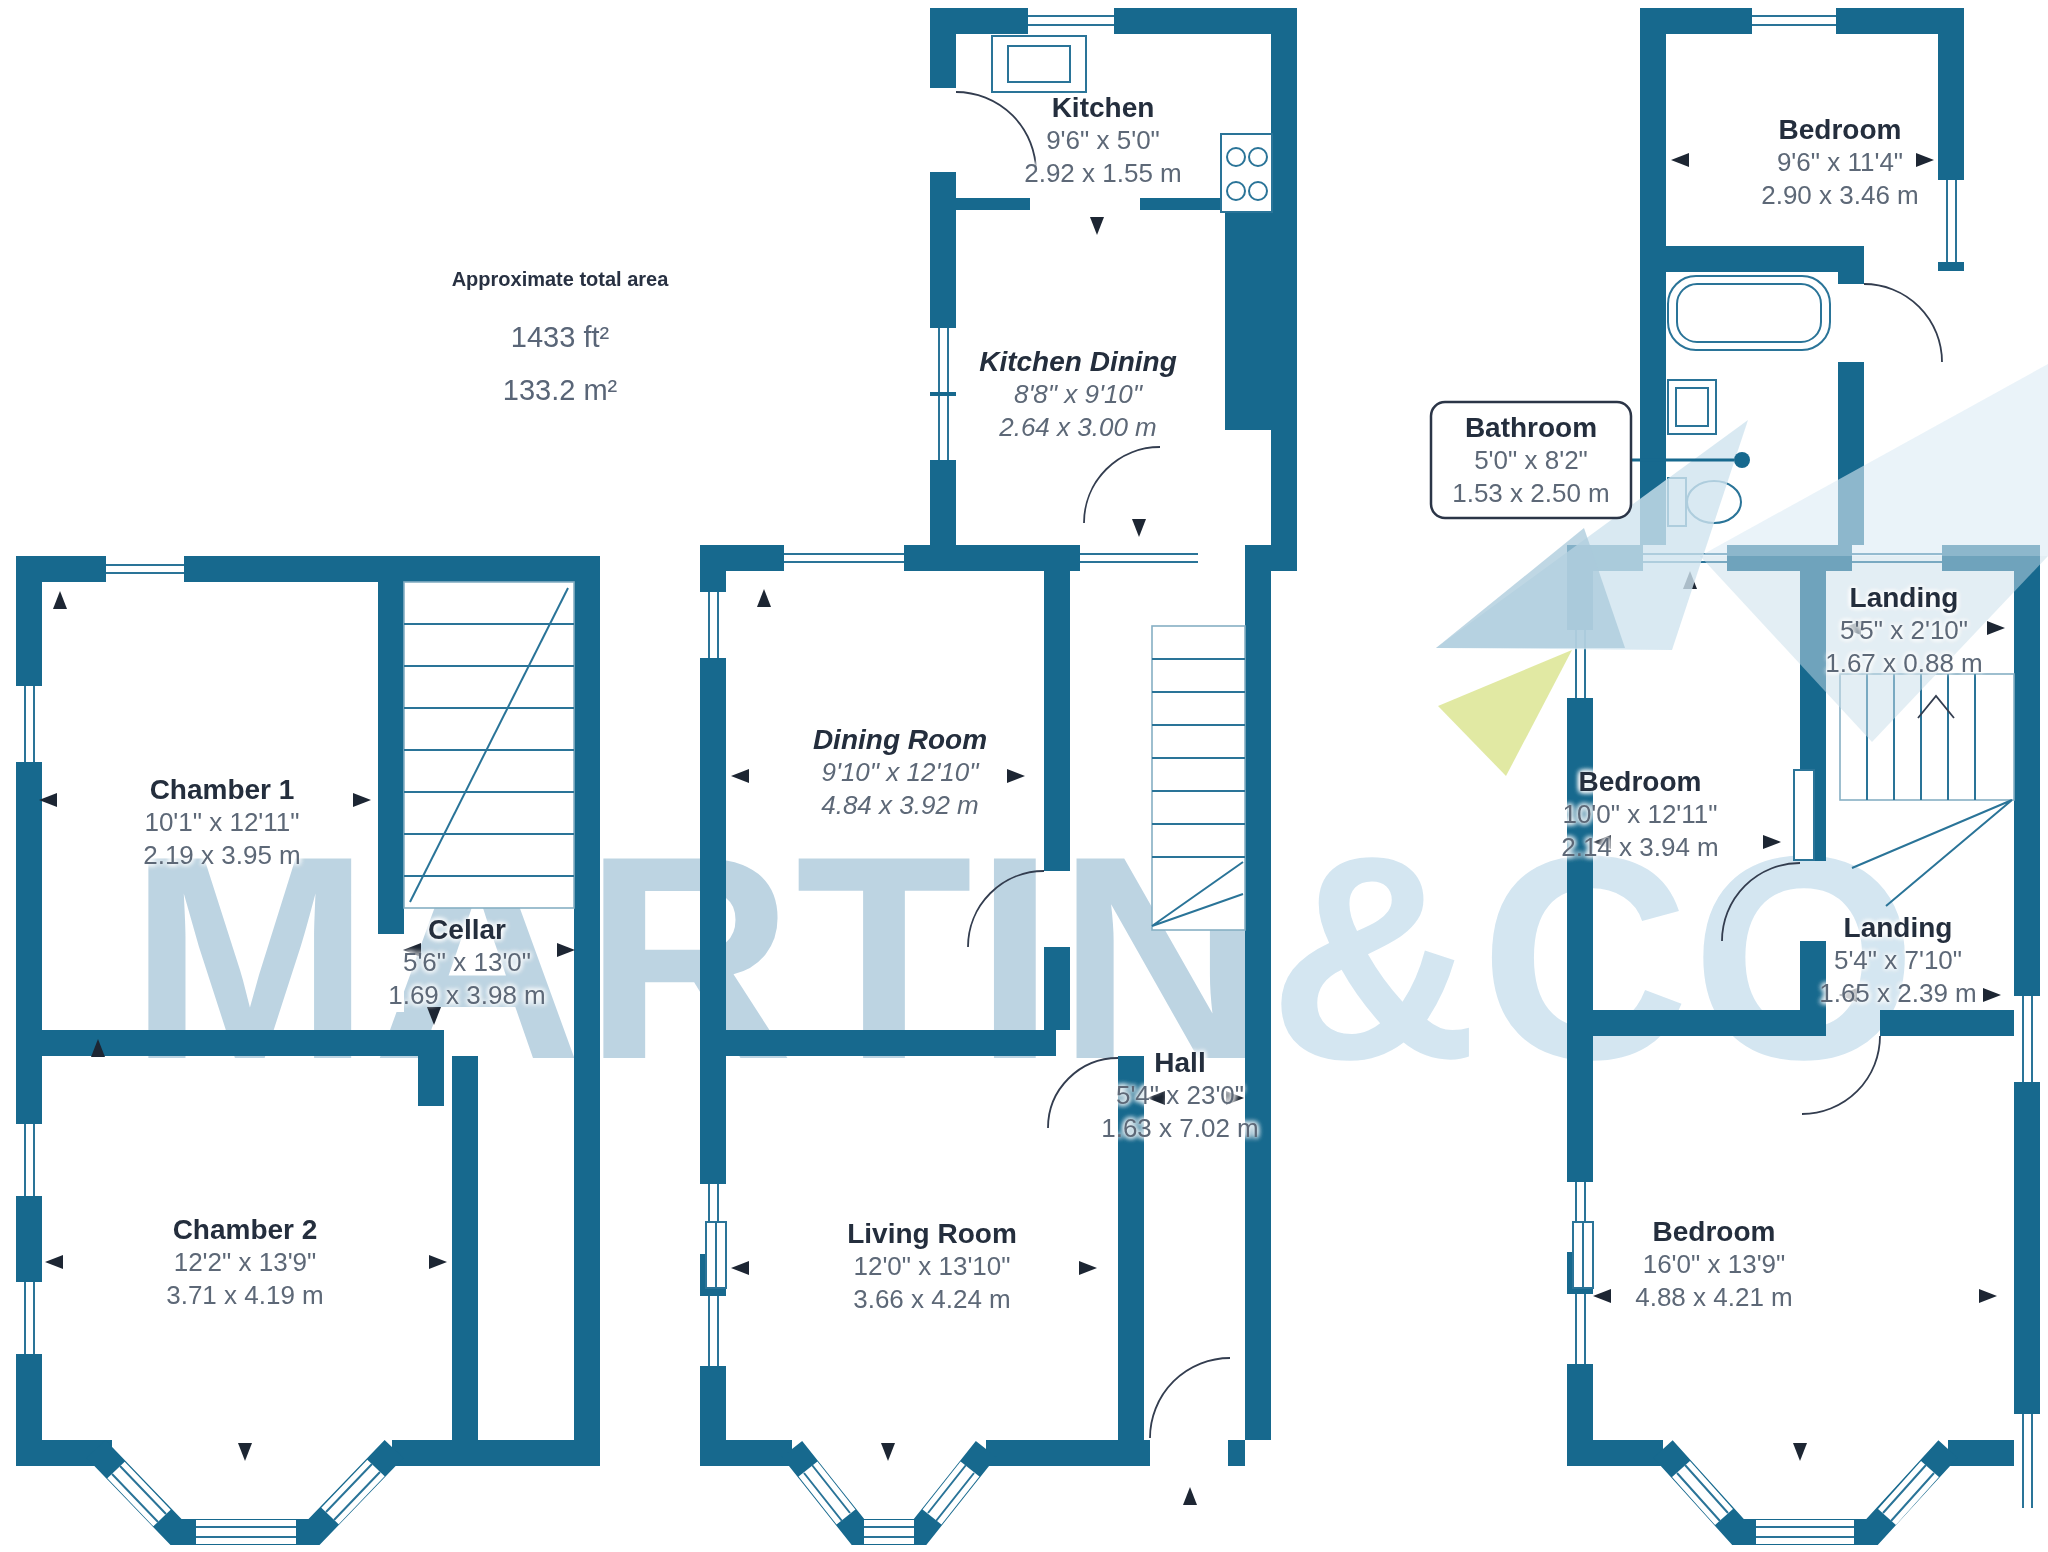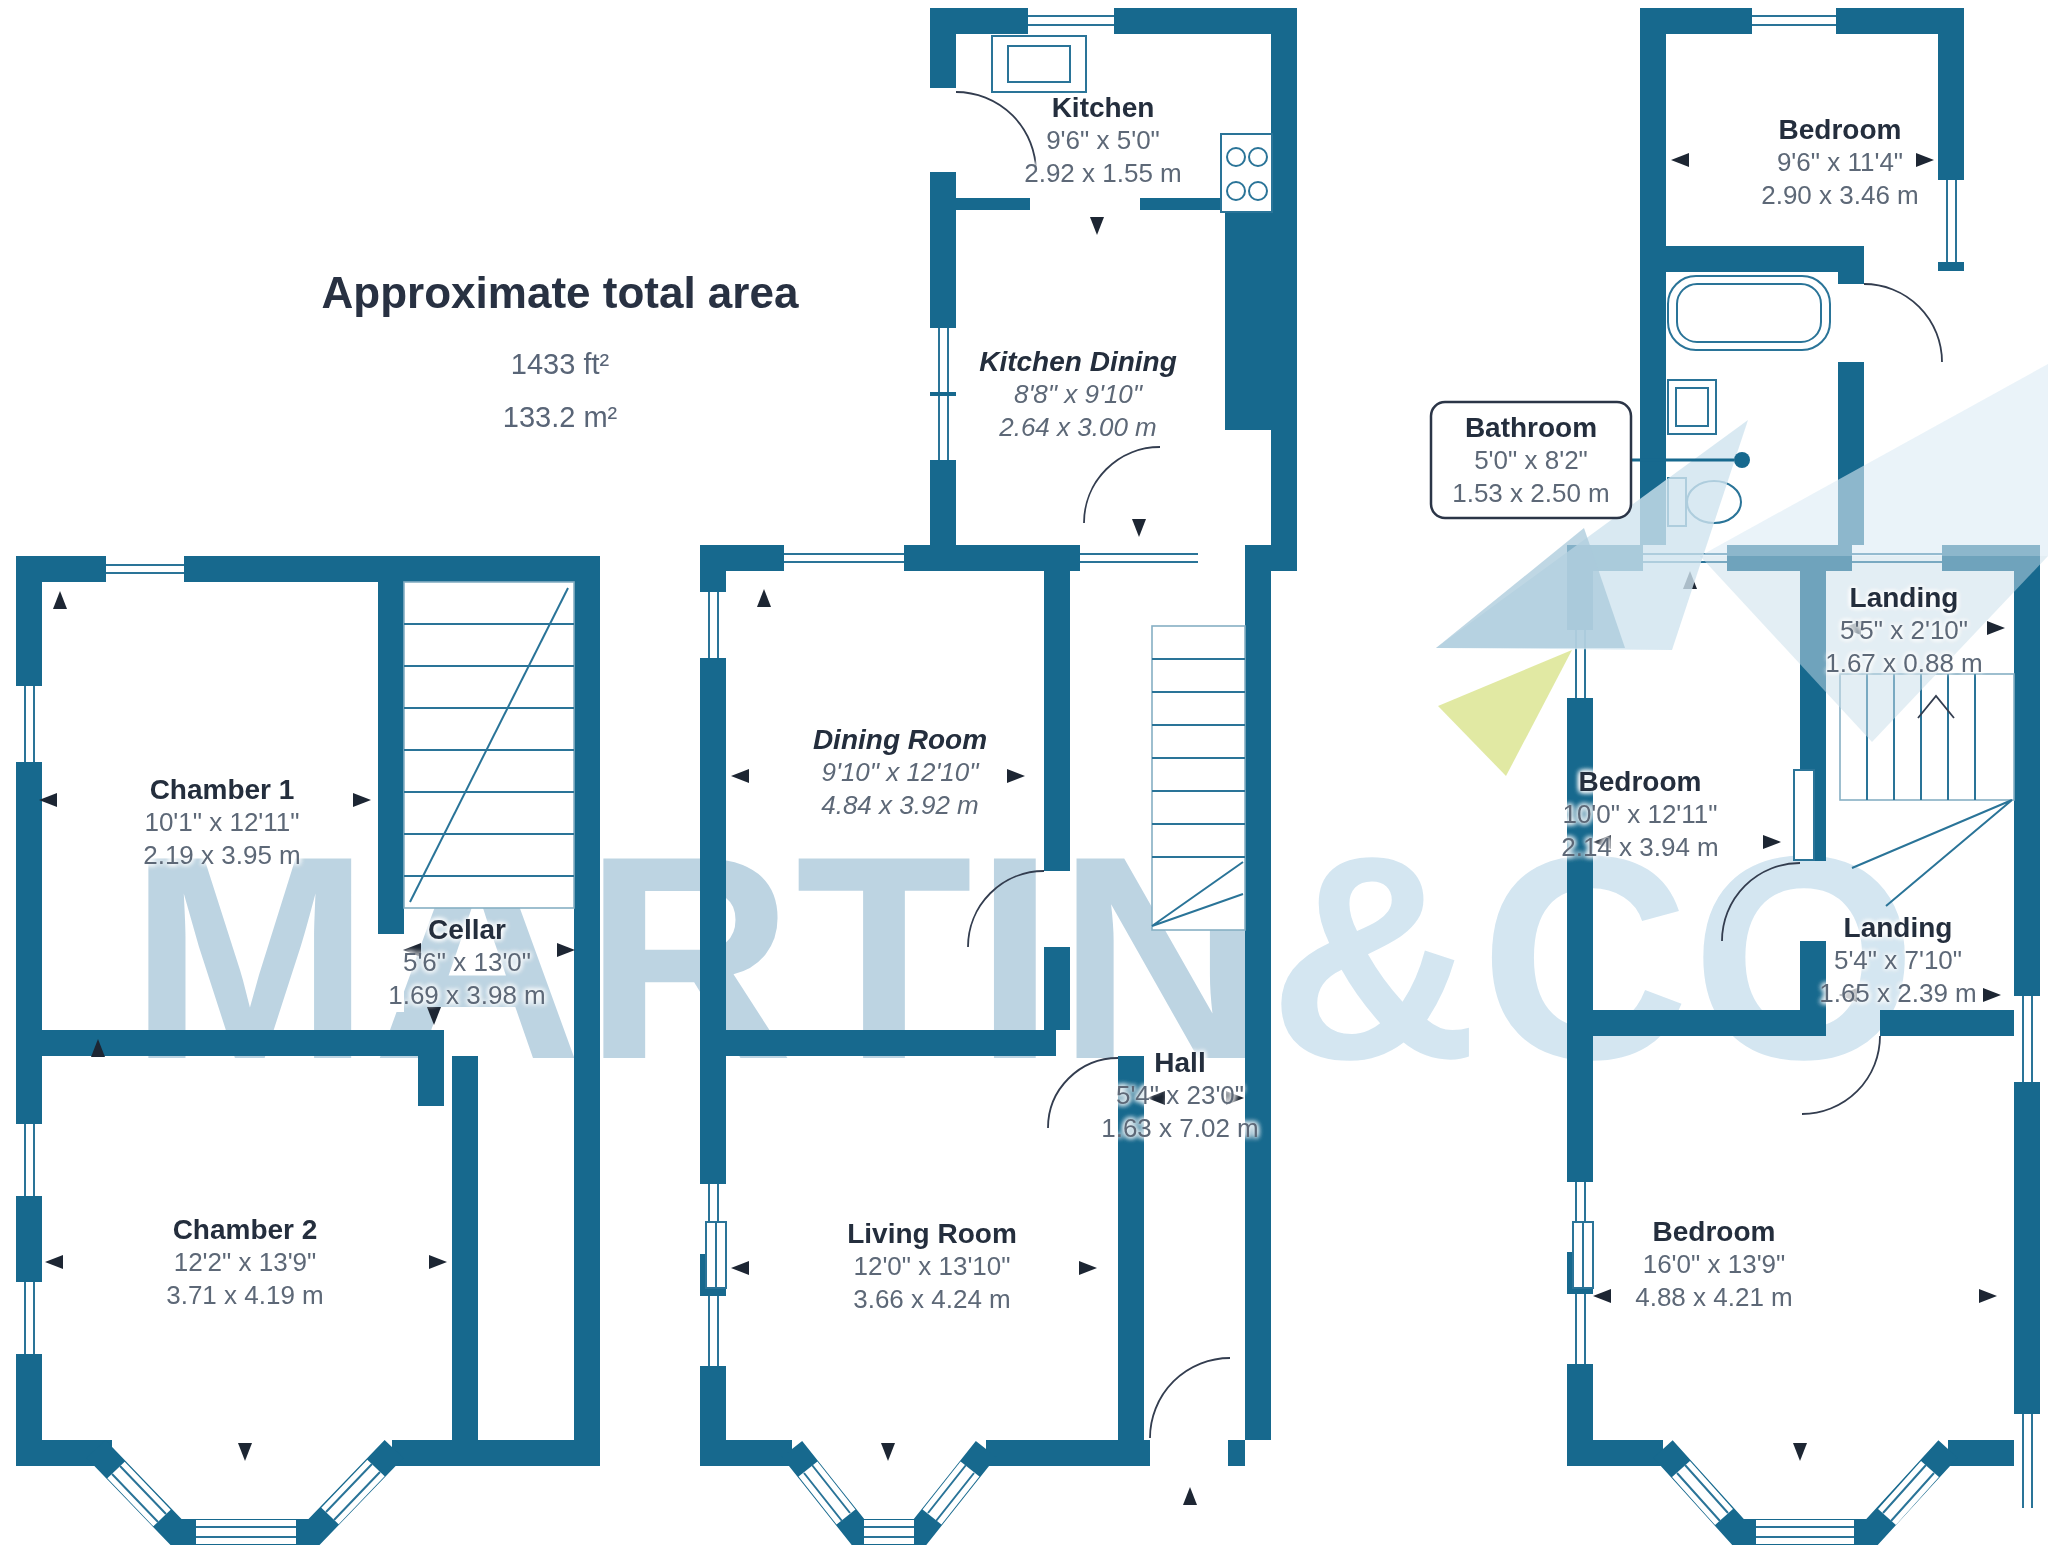--- a/index.html
+++ b/index.html
@@ -15,21 +15,21 @@
   .arc{fill:none;stroke:#333d4f;stroke-width:1.8;}
   .bay{fill:none;stroke:#17698e;stroke-width:26;}
   .bw{stroke:#ffffff;stroke-width:24;fill:none;}
   
   .rl{position:absolute;transform:translate(-50%,-50%);text-align:center;
       line-height:33px;white-space:nowrap;
       text-shadow:0 0 5px #fff,0 0 5px #fff,0 0 6px #fff,0 0 6px #fff;}
   .rl .t{font-size:28px;font-weight:bold;color:#242e3d;}
   .rl .d{font-size:26px;color:#5d6877;}
   .hdr{position:absolute;transform:translateX(-50%);text-align:center;}
-  .hdr .ht{font-size:44px;font-weight:bold;color:#283142;margin:0 0 30px 0;}
+  .hdr .ht{font-size:20px;font-weight:bold;color:#283142;margin:0 0 30px 0;}
   .hdr .hv{font-size:29px;color:#596577;margin:20px 0;}
 </style>
 </head>
 <body>
 
 <svg class="plan" width="2048" height="1552" viewBox="0 0 2048 1552">
 
   <defs>
     <polygon id="tri" points="9,0 -9,-7 -9,7"></polygon>
   </defs>

